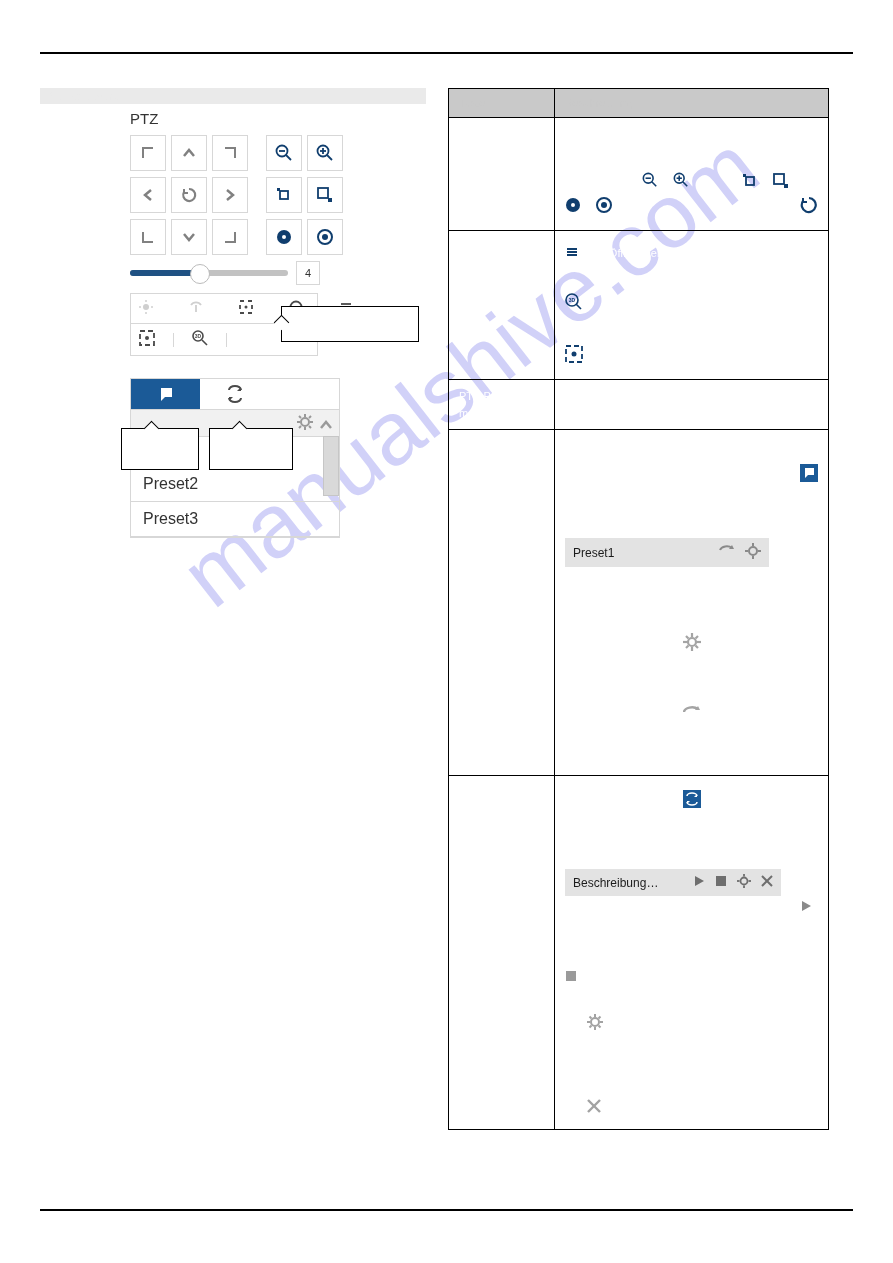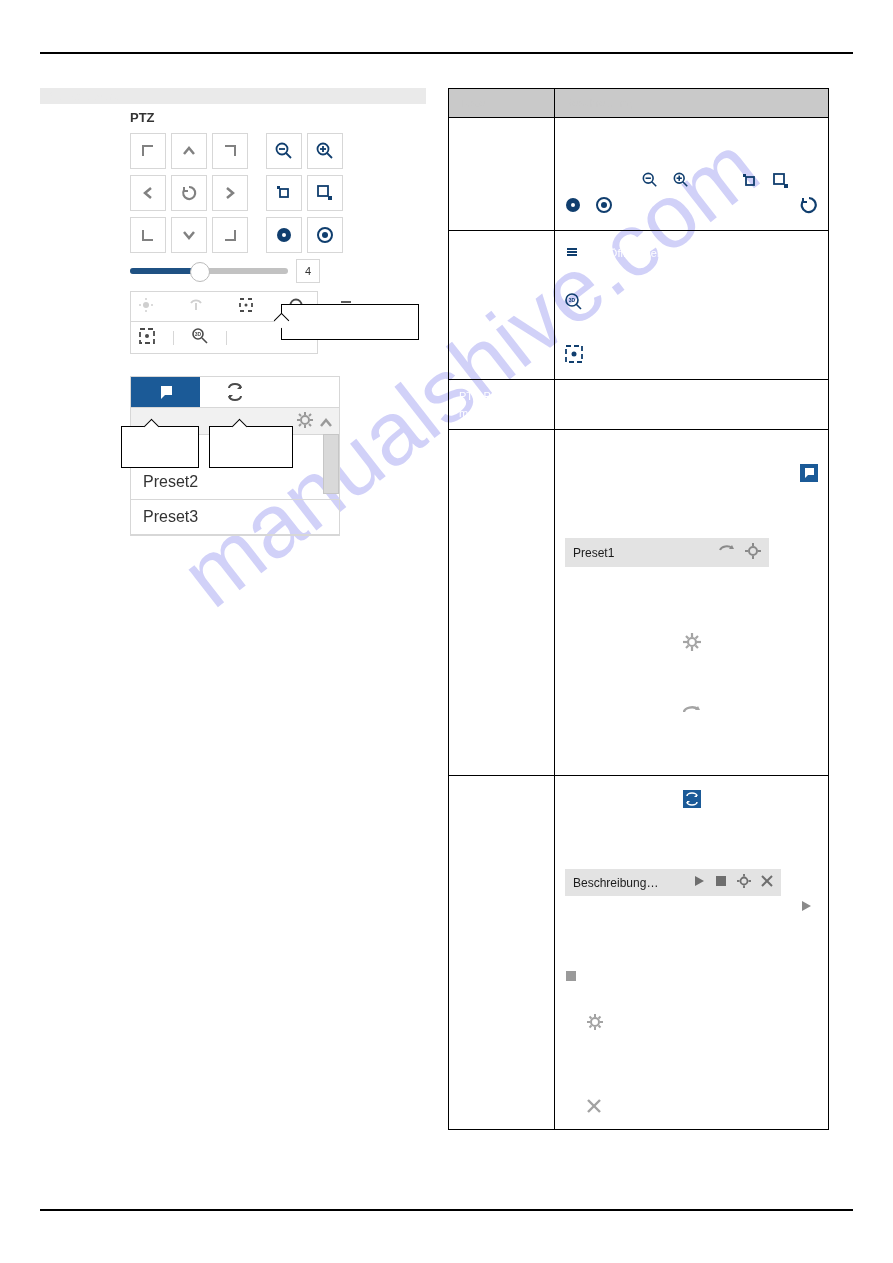--- a/index.html
+++ b/index.html
@@ -19,21 +19,21 @@
     width:var(--page-w);height:var(--page-h);position:relative;margin:0;box-sizing:border-box;
   }
   .rule-top{position:absolute;left:40px;right:40px;top:52px;border-top:2px solid #000;}
   .rule-bot{position:absolute;left:40px;right:40px;bottom:52px;border-top:2px solid #000;}
   .page-footer{position:absolute;left:40px;right:40px;bottom:20px;display:flex;justify-content:space-between;font-size:11px;color:#777;}
   .left-col{position:absolute;left:40px;top:88px;width:386px;}
   .right-col{position:absolute;left:448px;top:88px;width:380px;}
 
   
   .fig-cap{background:#eaeaea;color:#eaeaea;padding:2px 6px;font-size:11px;}
-  .ptz-title{font-weight:bold;font-size:13px;padding:6px 0 8px 90px;}
+  .ptz-title{font-weight:normal;font-size:15px;padding:6px 0 8px 90px;}
   .ptz-panel{padding-left:90px;}
   .row{display:flex;gap:5px;margin-bottom:6px;}
   .sq{
     width:34px;height:34px;border:1px solid var(--panelborder);background:#fff;display:flex;align-items:center;justify-content:center;
   }
   .sq svg{display:block;}
   .slider-wrap{display:flex;align-items:center;gap:8px;margin:6px 0 8px;}
   .slider{position:relative;width:158px;height:6px;background:var(--midgrey);border-radius:3px;}
   .slider .fill{position:absolute;left:0;top:0;height:6px;background:#1f5183;border-radius:3px;width:50%;}
   .slider .thumb{position:absolute;top:-6px;left:50%;transform:translateX(-50%);width:18px;height:18px;border-radius:50%;background:#fff;border:1px solid #bbb;}

